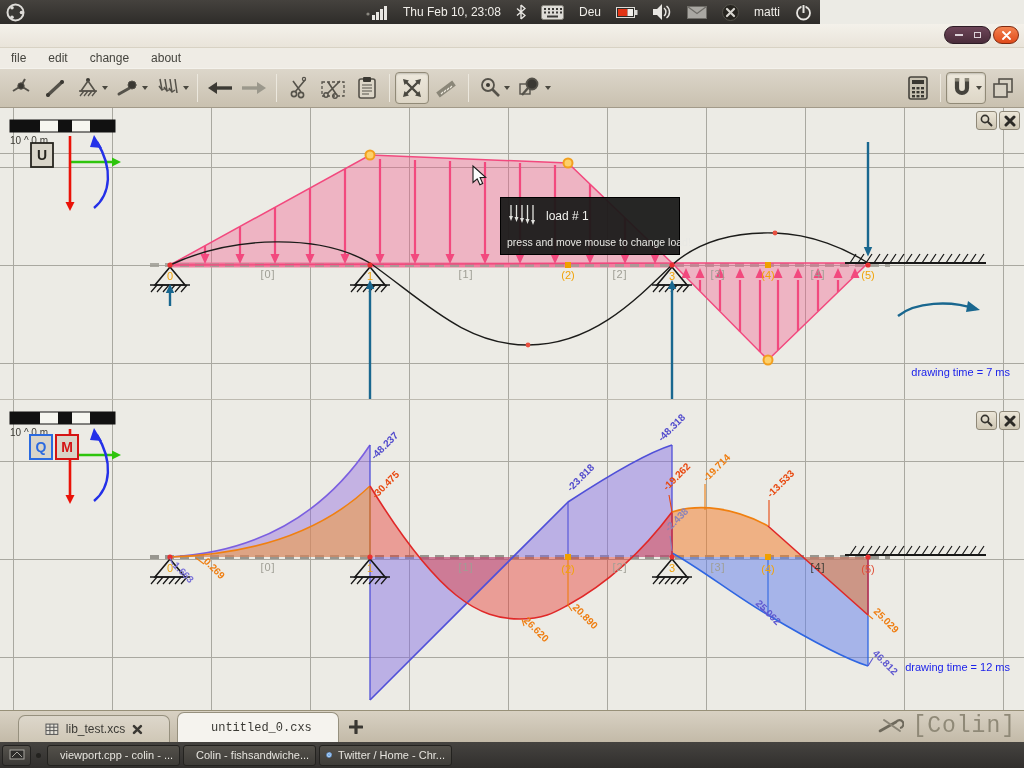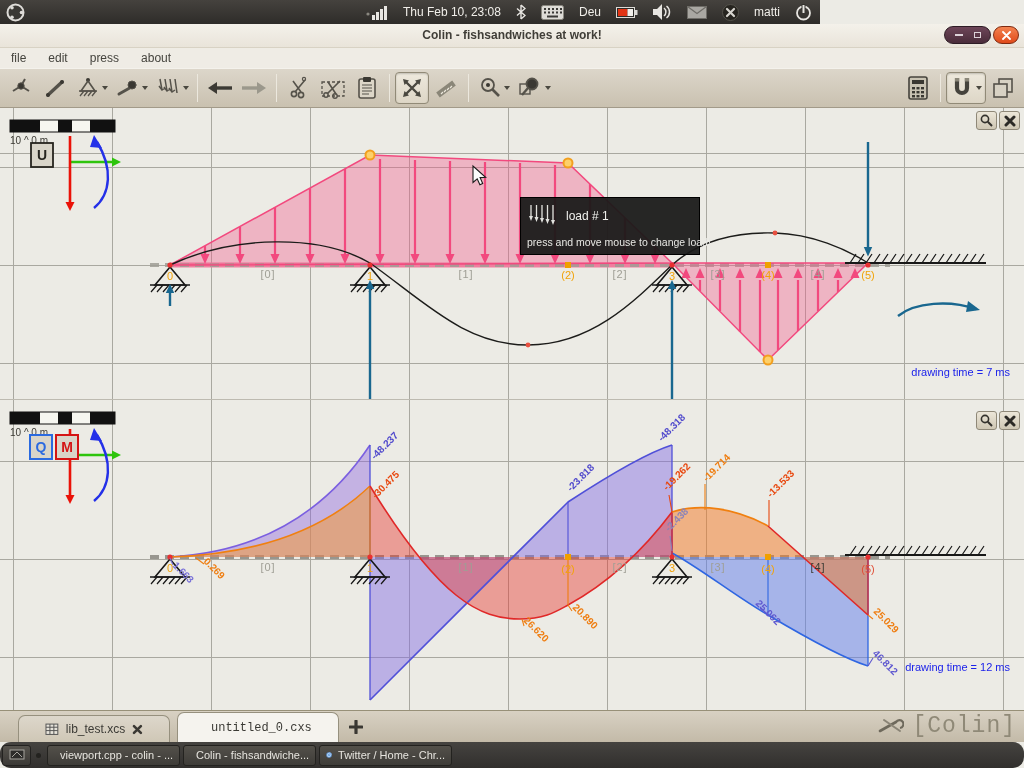--- a/index.html
+++ b/index.html
@@ -75,21 +75,21 @@
     border-radius:7px 7px 0 0;display:flex;align-items:center;gap:7px;padding:0 26px;
     font-size:12px;color:#3b3a35;background:linear-gradient(#ddd7cb,#cfc7b6);}
   .tab.active{height:30px;background:#f5f3ee;font-family:Liberation Mono, monospace;}
   .tab-add{position:absolute;bottom:5px;display:flex;align-items:center;justify-content:center;
     width:22px;height:20px;}
   .colin-logo{position:absolute;right:8px;bottom:3px;display:flex;align-items:center;gap:8px;
     color:#8f8977;font-size:23px;letter-spacing:1px;font-family:Liberation Mono, monospace;}
 
   
   .taskbar{position:absolute;left:0;top:742px;width:1024px;height:26px;
-    background:linear-gradient(#454340,#312f2d);display:flex;align-items:center;padding:0 2px;border-radius:11px;}
+    background:linear-gradient(#454340,#312f2d);display:flex;align-items:center;padding:0 2px;}
   .sd-btn{width:29px;height:21px;border:1px solid #232220;border-radius:3px;
     background:linear-gradient(#56534d,#3b3936);display:flex;align-items:center;justify-content:center;}
   .tk-dot{width:5px;height:5px;border-radius:50%;background:#23221f;margin:0 3px 0 5px;}
   .task-btn{width:133px;height:21px;margin-left:3px;border:1px solid #23221f;border-radius:3px;
     background:linear-gradient(#53504a,#3e3c38);display:flex;align-items:center;gap:6px;
     padding:0 6px;color:#e6e4de;font-size:11px;white-space:nowrap;overflow:hidden;}
   svg{display:block;}
 </style>
 </head>
 <body>
@@ -177,38 +177,37 @@
         <svg width="17" height="17" viewBox="0 0 17 17">
           <circle cx="8.5" cy="9" r="6.5" stroke="#e8e6e2" stroke-width="1.8" fill="none"></circle>
           <rect x="6.5" y="0" width="4" height="5" fill="#34322e"></rect>
           <path d="M8.5,1 V9" stroke="#e8e6e2" stroke-width="2"></path>
         </svg>
       </div>
     </div>
   </div>
 
   <div class="title-bar">
-    <div class="title-text">Colin - fishsandwiches at work!</div>
     <div class="win-controls">
       <div class="wc-pill">
         <span class="wc-min"></span>
         <span class="wc-max"></span>
       </div>
       <div class="wc-close">
         <svg width="9" height="9" viewBox="0 0 9 9">
           <path d="M1,1 L8,8 M8,1 L1,8" stroke="#fff" stroke-width="1.8" stroke-linecap="round"></path>
         </svg>
       </div>
     </div>
   </div>
 
   <div class="menu-bar">
     <span class="menu-item">file</span>
     <span class="menu-item">edit</span>
-    <span class="menu-item">press</span>
+    <span class="menu-item">change</span>
     <span class="menu-item">about</span>
   </div>
 
   <div class="toolbar">
     <div class="tbtn">
       <svg width="24" height="24" viewBox="0 0 24 24">
         <path d="M12,10 L4,15 M12,10 L20,15 M12,10 L16,3" stroke="#55524a" stroke-width="2" fill="none"></path>
         <circle cx="12" cy="10" r="3.2" fill="#3a3832" stroke="#55524a"></circle>
       </svg>
     </div>
@@ -445,21 +444,21 @@
 
       <use href="#sbar" x="10" y="12"></use>
       <text x="10" y="36" font-size="10" fill="#3c3b35">10 ^ 0 m</text>
       <use href="#axes" x="70" y="54"></use>
       <rect x="31" y="35" width="22" height="24" fill="#d9d5c9" stroke="#26251f" stroke-width="1.8"></rect>
       <text x="42" y="52" text-anchor="middle" font-size="14" font-weight="bold" fill="#26251f">U</text>
 
       <path transform="translate(473,58)" d="M0,0 L0,16.5 L4.2,12.8 L6.9,18.8 L9.7,17.5 L7.1,11.6 L12.6,11.3 Z" fill="#fbfbfb" stroke="#1a1a1a" stroke-width="1.1"></path>
     </svg>
 
-    <div class="tooltip" style="left:520px;top:89px">
+    <div class="tooltip" style="left:500px;top:89px">
       <div class="tt-row">
         <svg width="30" height="26" viewBox="0 0 30 26">
           <g stroke="#e2e2de" stroke-width="1.3" fill="none">
             <path d="M4,2 V14 M9.5,2 V15 M15,2 V16 M20.5,2 V17 M26,2 V18"></path>
           </g>
           <g fill="#e2e2de">
             <path d="M2,13h4l-2,5z M7.5,14h4l-2,5z M13,15h4l-2,5z M18.5,16h4l-2,5z M24,17h4l-2,5z"></path>
           </g>
         </svg>
         <span>load # 1</span>

